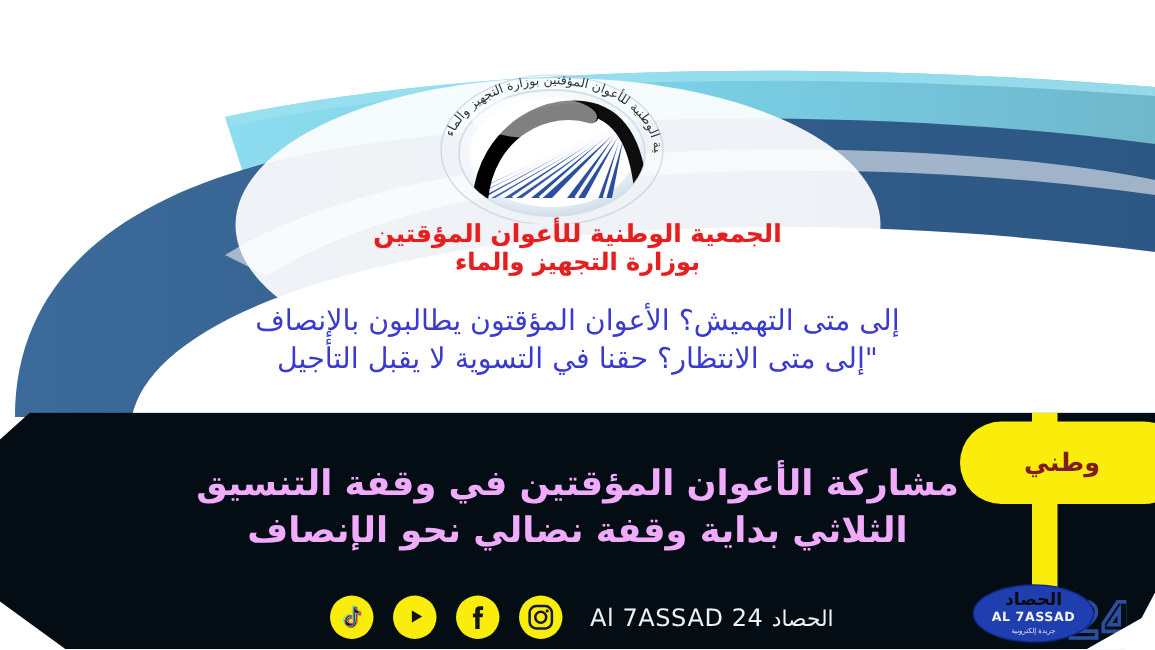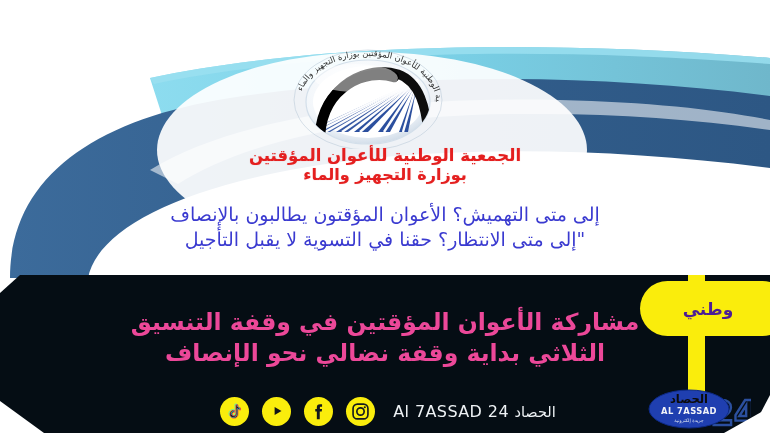--- a/index.html
+++ b/index.html
@@ -65,21 +65,21 @@
     clip-path:polygon(20px 0, 770px 0, 770px 0, 770px 120px, 750px 158px, 44px 158px, 0 126px, 0 18px);
   }
   #banner-inner{position:absolute;inset:0;}
 
   
   #headline{
     position:absolute;
     left:0;top:32px;width:770px;
     direction:rtl;
     text-align:center;
-    color:#ec4899;
+    color:#f0abfc;
     font-weight:bold;
     font-size:23.5px;
     line-height:31px;
     letter-spacing:.2px;
     padding:0 6px;
     box-sizing:border-box;
   }
   #headline .l2{display:block;}
 
   
@@ -96,21 +96,21 @@
     position:absolute;
     left:640px;top:281px;
     width:150px;height:55px;
     background:#faed0c;
     border-radius:28px;
     z-index:6;
     display:flex;align-items:center;justify-content:center;
   }
   #pill-label{
     direction:rtl;
-    color:#4c1d95;
+    color:#7f1d1d;
     font-weight:bold;
     font-size:17px;
     padding-right:14px;
   }
 
   
   #social-row{
     position:absolute;
     left:4px;top:118px;
     width:770px;height:36px;

